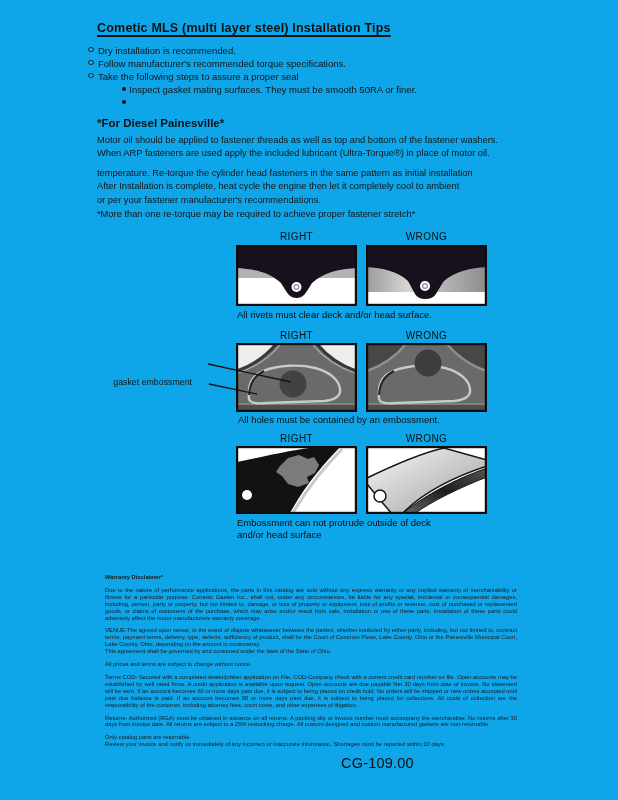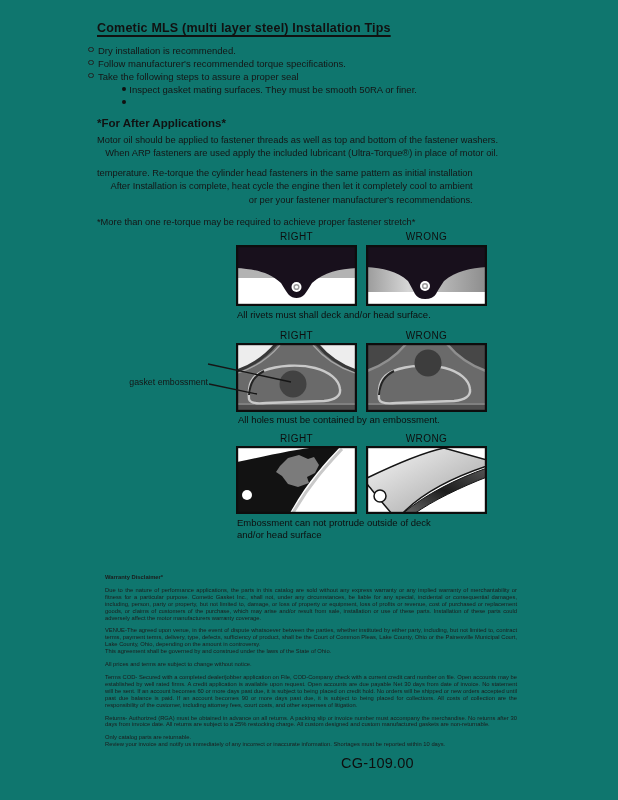--- a/index.html
+++ b/index.html
@@ -1,28 +1,28 @@
 <!DOCTYPE html>
 <html><head>
 <meta charset="utf-8">
 <style>
   html,body{margin:0;padding:0;background:#ffffff;}
-  .page{position:relative;width:618px;height:800px;background:#0f766e;overflow:hidden;
+  .page{position:relative;width:618px;height:800px;background:#0ea5e9;overflow:hidden;
         font-family:"Liberation Sans", sans-serif;color:#111;}
   .abs{position:absolute;}
   .title{font-size:12.5px;font-weight:bold;text-decoration:underline;
          text-decoration-thickness:1.5px;text-underline-offset:3px;letter-spacing:.2px;white-space:nowrap;}
   .b{font-size:9.5px;line-height:13px;white-space:nowrap;color:#151515;}
   .indent{margin-left:34px;}
   .mk-o{display:inline-block;width:3.5px;height:3.5px;border:1px solid #222;border-radius:50%;
         margin-right:4.5px;vertical-align:2px;}
   .mk-f{display:inline-block;width:3.8px;height:3.8px;background:#111;border-radius:50%;
         margin-right:3.5px;vertical-align:2px;}
   .h2{font-size:11.5px;font-weight:bold;white-space:nowrap;}
-  .p{font-size:9.3px;line-height:13.4px;white-space:nowrap;color:#151515;text-align:right;}
+  .p{font-size:9.3px;line-height:13.4px;white-space:nowrap;color:#151515;}
   .dglab{position:absolute;width:121px;text-align:center;font-size:10px;letter-spacing:.4px;color:#0e0e0e;white-space:nowrap;}
   .cap{position:absolute;font-size:9.5px;line-height:12px;color:#0e0e0e;white-space:nowrap;}
   .sidelab{position:absolute;font-size:8.8px;line-height:9.8px;text-align:right;color:#151515;white-space:nowrap;}
   .disc{position:absolute;left:105px;top:574px;width:412px;font-size:5.8px;line-height:6.9px;
         text-align:justify;color:#1c1c1c;}
   .disc p{margin:6px 0 0 0;}
   .disc p.h{font-weight:bold;margin-top:0;}
   .disc p.tight{margin-top:0;}
   .code{position:absolute;left:341px;top:755px;font-size:14.5px;letter-spacing:.2px;color:#0e0e0e;white-space:nowrap;}
   svg{display:block;}
@@ -35,31 +35,31 @@
   <div class="abs title" style="top:21px;left:97px">Cometic MLS (multi layer steel) Installation Tips</div>
 
   <div class="abs" style="top:44px;left:88px">
     <div class="b"><span class="mk-o"></span><span>Dry installation is recommended.</span></div>
     <div class="b"><span class="mk-o"></span><span>Follow manufacturer's recommended torque specifications.</span></div>
     <div class="b"><span class="mk-o"></span><span>Take the following steps to assure a proper seal</span></div>
     <div class="b indent"><span class="mk-f"></span><span>Inspect gasket mating surfaces.  They must be smooth 50RA or finer.</span></div>
     <div class="b indent"><span class="mk-f"></span></div>
   </div>
 
-  <div class="abs h2" style="top:117px;left:97px">*For After Applications*</div>
+  <div class="abs h2" style="top:117px;left:97px">*For Diesel Painesville*</div>
   <div class="abs" style="top:134px;left:97px">
     <div class="p">Motor oil should be applied to fastener threads as well as top and bottom of the fastener washers.</div>
     <div class="p">When ARP fasteners are used apply the included lubricant (Ultra-Torque®) in place of motor oil.</div>
   </div>
   <div class="abs" style="top:167px;left:97px">
     <div class="p">temperature. Re-torque the cylinder head fasteners in the same pattern as initial installation</div>
     <div class="p">After Installation is complete, heat cycle the engine then let it completely cool to ambient</div>
     <div class="p">or per your fastener manufacturer's recommendations.</div>
   </div>
-  <div class="abs p" style="top:216px;left:97px">*More than one re-torque may be required to achieve proper fastener stretch*</div>
+  <div class="abs p" style="top:208px;left:97px">*More than one re-torque may be required to achieve proper fastener stretch*</div>
 
   <div class="dglab" style="top:231px;left:236px">RIGHT</div>
   <div class="dglab" style="top:231px;left:366px">WRONG</div>
 
   <svg class="abs" style="top:245px;left:236px" width="121" height="61" viewBox="0 0 121 61">
     <rect x="0" y="0" width="121" height="61" fill="#ffffff"></rect>
     <rect x="0" y="23" width="121" height="10" fill="#b3b3b3"></rect>
     <path d="M0,0 H121 V23 C103,24 88,27 76,38 Q70,48 68,50 Q65,53 60.5,53 Q56,53 53,50 Q51,48 45,38 C33,27 18,24 0,23 Z" fill="#18101c"></path>
     <circle cx="60.5" cy="42" r="5" fill="#ffffff"></circle>
     <circle cx="60.5" cy="42" r="3.1" fill="#9c9c9c"></circle>
@@ -77,26 +77,26 @@
     </defs>
     <rect x="0" y="0" width="121" height="61" fill="#ffffff"></rect>
     <rect x="0" y="22" width="121" height="25" fill="url(#g1w)"></rect>
     <path d="M0,0 H121 V22 C104,23 90,26 78,36 Q72,45 70,49 Q67,54 59,54 Q52,54 49,49 Q47,45 42,36 C31,26 17,23 0,22 Z" fill="#18101c"></path>
     <circle cx="59" cy="41" r="5" fill="#ffffff"></circle>
     <circle cx="59" cy="41" r="3.1" fill="#9c9c9c"></circle>
     <circle cx="59" cy="41" r="1.6" fill="#ffffff"></circle>
     <rect x="1" y="1" width="119" height="59" fill="none" stroke="#0d0d0d" stroke-width="2.4"></rect>
   </svg>
 
-  <div class="cap" style="top:309px;left:237px">All rivets must shall deck and/or head surface.</div>
+  <div class="cap" style="top:309px;left:237px">All rivets must clear deck and/or head surface.</div>
 
   <div class="dglab" style="top:330px;left:236px">RIGHT</div>
   <div class="dglab" style="top:330px;left:366px">WRONG</div>
 
-  <div class="sidelab" style="top:378px;left:100px;width:108px">gasket embossment</div>
+  <div class="sidelab" style="top:378px;left:84px;width:108px">gasket embossment</div>
 
   <svg class="abs" style="top:343px;left:236px" width="121" height="69" viewBox="0 0 121 69">
     <rect x="0" y="0" width="121" height="69" fill="#6a6a6a"></rect>
     <path d="M1,1 L40,1 C30,13 18,22 1,28 Z" fill="#ededed"></path>
     <path d="M81,1 L120,1 V28 C103,22 91,13 81,1 Z" fill="#ededed"></path>
     <path d="M40,1 C30,13 18,22 1,28" fill="none" stroke="#383838" stroke-width="3"></path>
     <path d="M81,1 C91,13 103,22 120,28" fill="none" stroke="#383838" stroke-width="3"></path>
     <path d="M44,2 C34,14 20,24 2,30" fill="none" stroke="#a8a8a8" stroke-width="1.2"></path>
     <path d="M77,2 C87,14 101,24 119,30" fill="none" stroke="#a8a8a8" stroke-width="1.2"></path>
     <rect x="0" y="62" width="121" height="7" fill="#4f4f4f"></rect>

